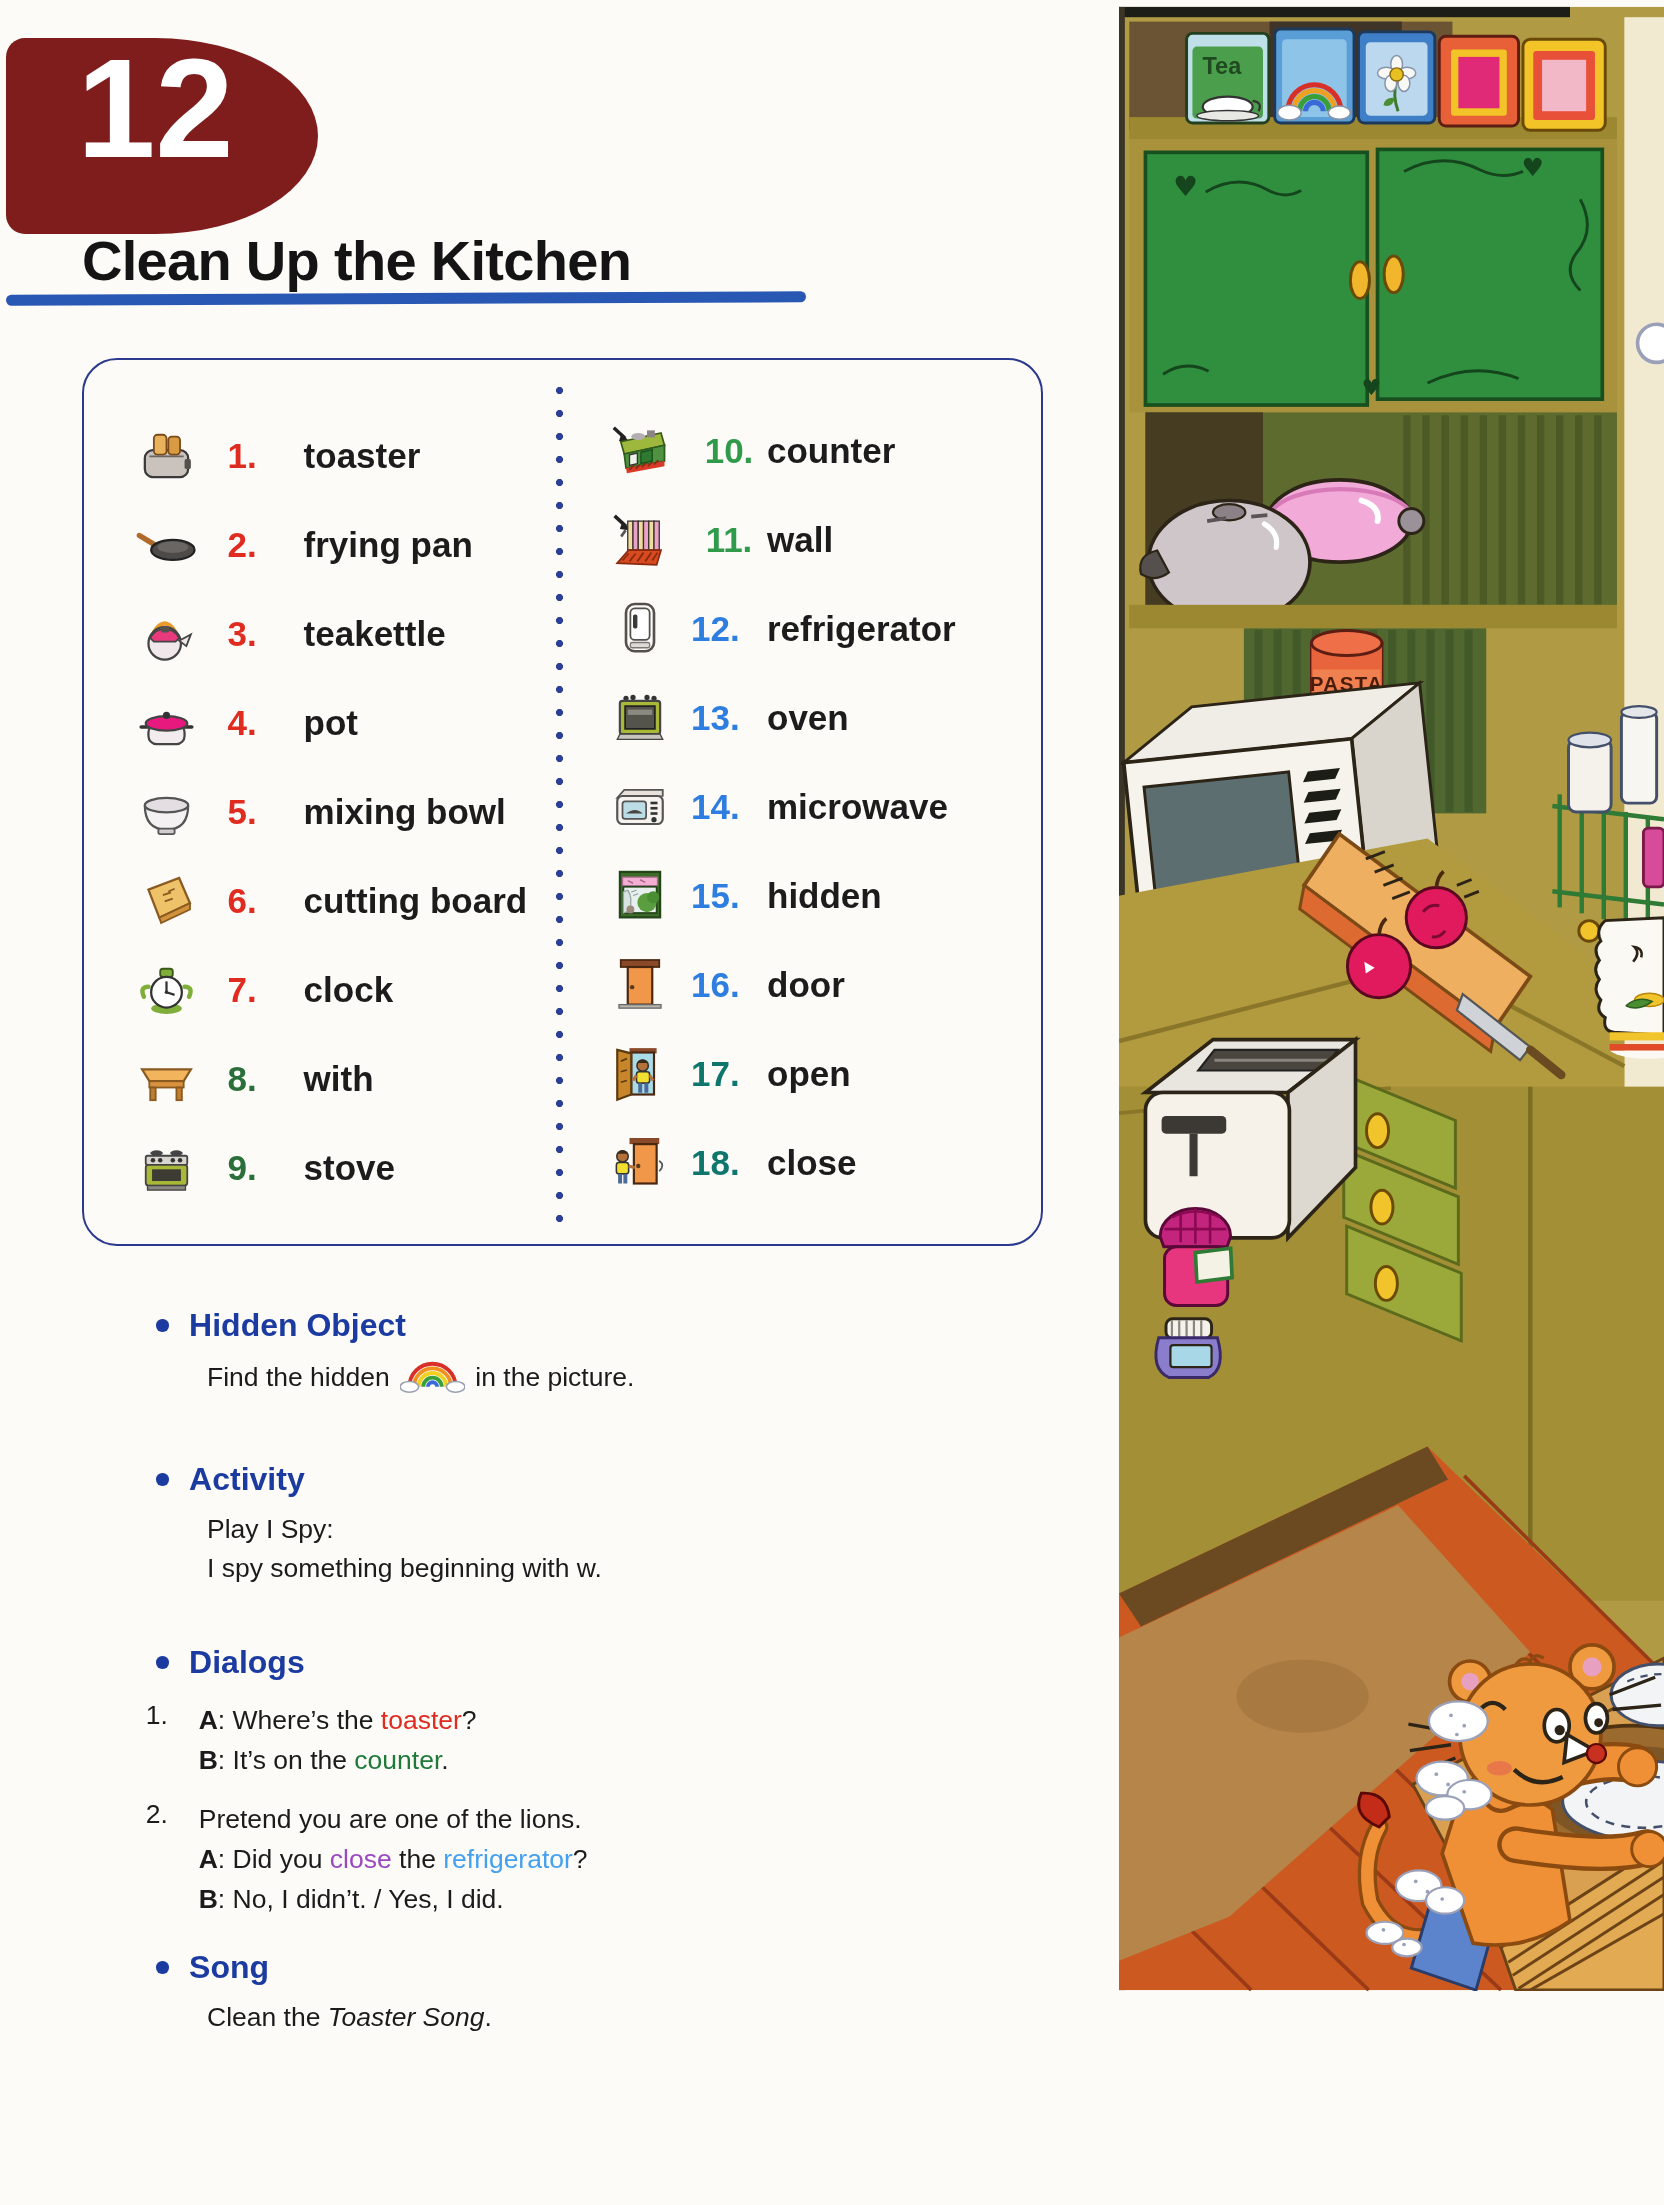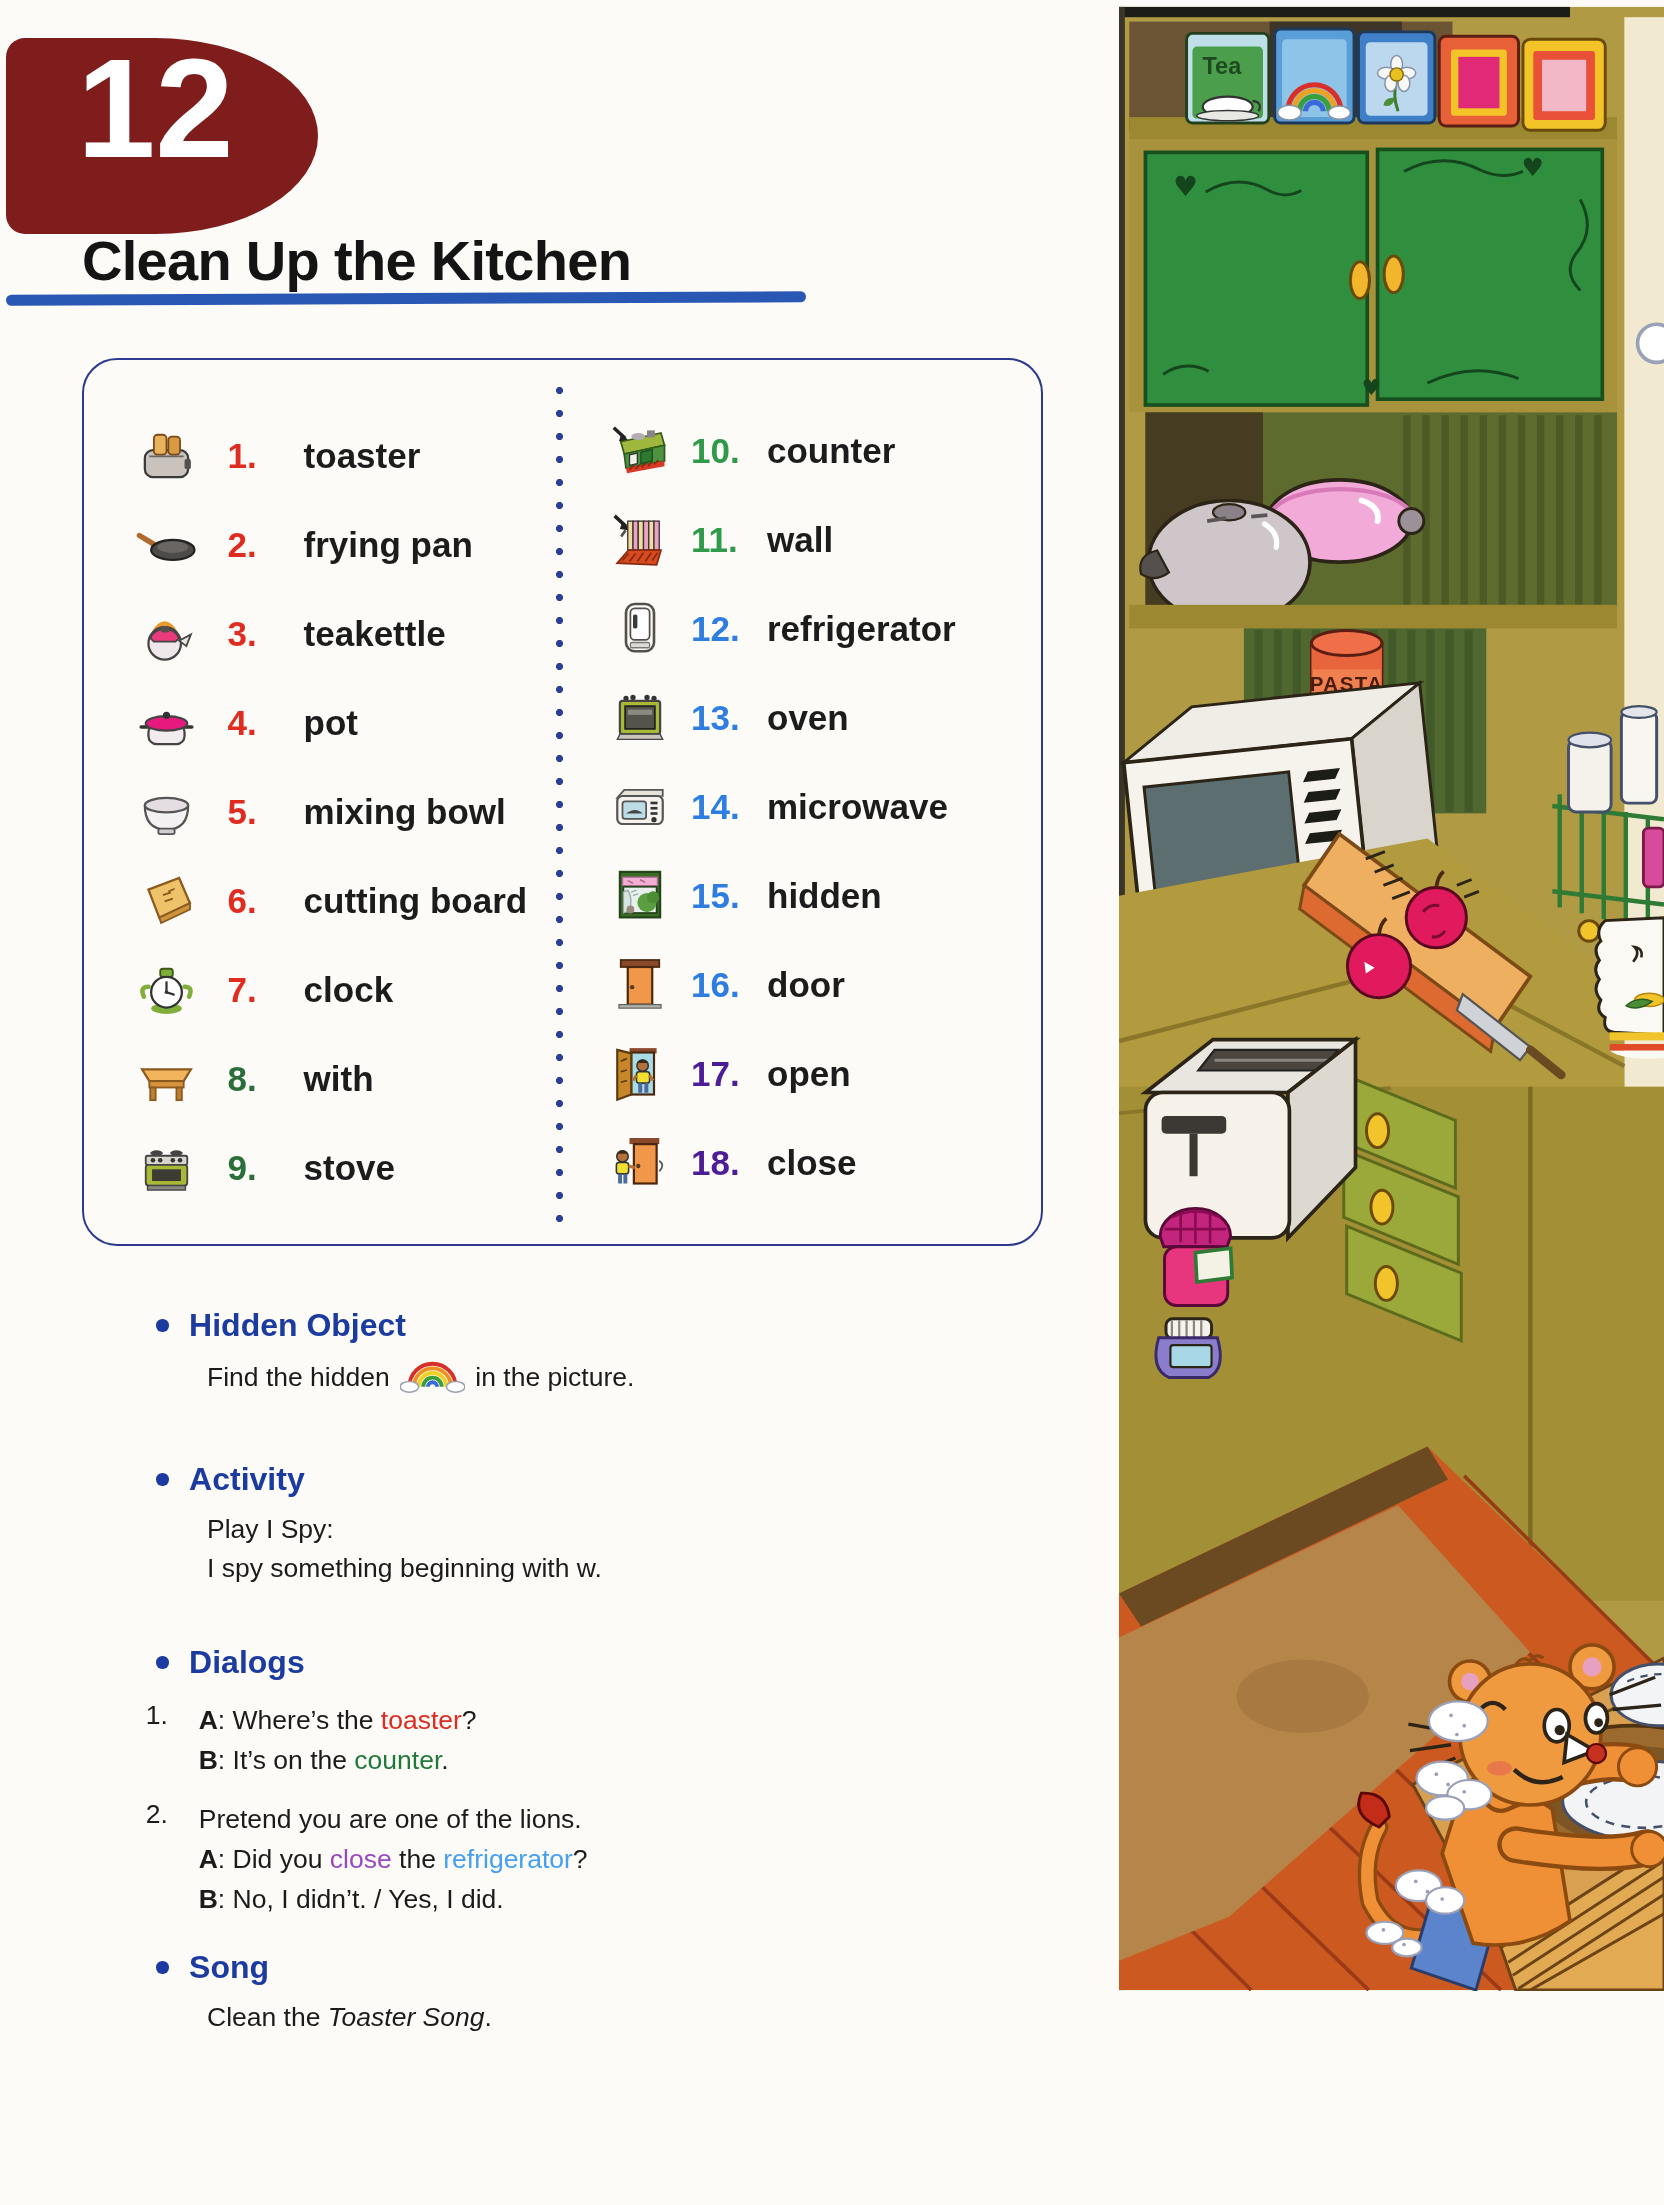--- a/index.html
+++ b/index.html
@@ -20,22 +20,22 @@
          background-image:radial-gradient(circle,#2b3f96 3.3px,rgba(0,0,0,0) 4px);
          background-size:7.4px 23px;background-repeat:repeat-y;}
   .vcol{position:absolute;display:flex;flex-direction:column;}
   .vcol-left{left:20.6px;top:51px;width:441px;}
   .vcol-right{left:504px;top:46px;width:441px;}
   .vrow{display:flex;align-items:center;height:89px;}
   .vicon{width:123px;flex:0 0 123px;display:flex;align-items:center;justify-content:center;}
   .vcol-right .vicon{width:103px;flex:0 0 103px;}
   .vnum{width:76px;flex:0 0 76px;font-size:35px;font-weight:bold;}
   .vword{font-size:35px;font-weight:bold;color:#1c1c1c;white-space:nowrap;}
-  .nred{color:#e02b20;} .ndgreen{color:#2a6e3a;} .ngreen{color:#2f9a4a;}
-  .nblue{color:#2e7de0;} .npurple{color:#4c1d95;}
+  .nred{color:#e02b20;} .ndgreen{color:#2a6e3a;} .ngreen{color:#2f9a4a;text-align:center;}
+  .nblue{color:#2e7de0;} .npurple{color:#0f766e;}
   
   .sec{position:absolute;left:156px;width:926px;}
   .sec-head{display:flex;align-items:center;}
   .bullet{width:12.5px;height:12.5px;border-radius:50%;background:#1c3ba0;flex:0 0 12.5px;}
   .sec-title{margin-left:20.6px;font-size:32px;font-weight:bold;color:#1c3ba0;}
   .sec-body{margin-left:51px;margin-top:11.8px;font-size:26.5px;line-height:39px;color:#1b1b1b;}
   .ditem{display:flex;margin-top:19px;margin-left:-10.3px;}
   .dnum{width:53px;flex:0 0 53px;font-size:26.5px;}
   .dlines{font-size:26.5px;line-height:40px;}
   .dlabel{font-weight:bold;}

